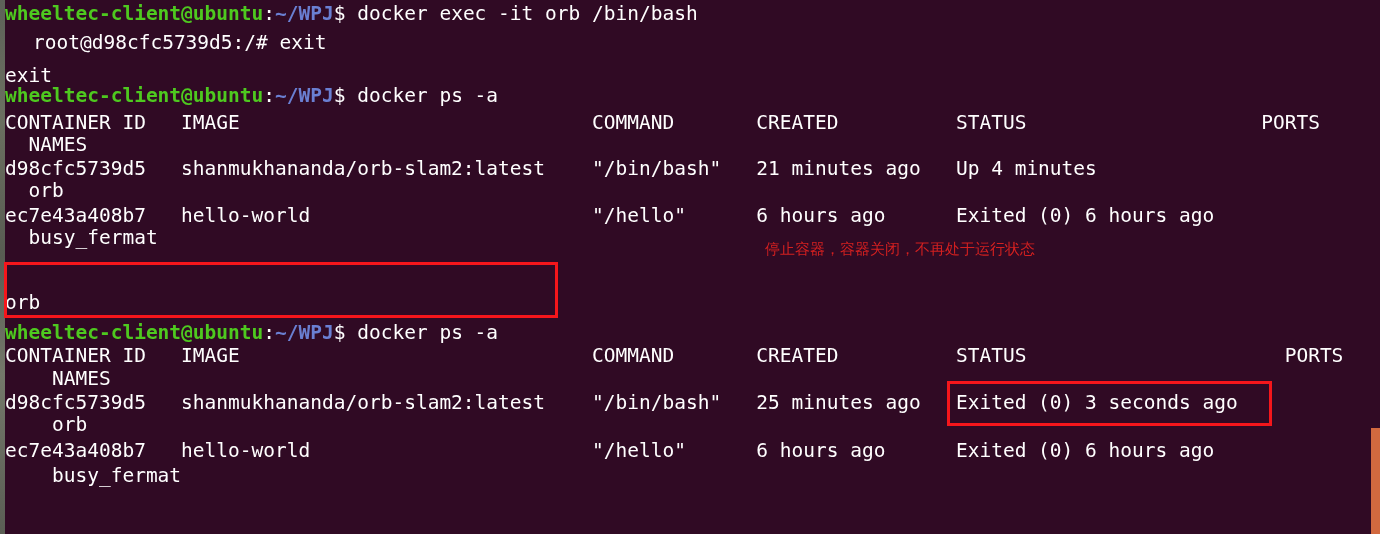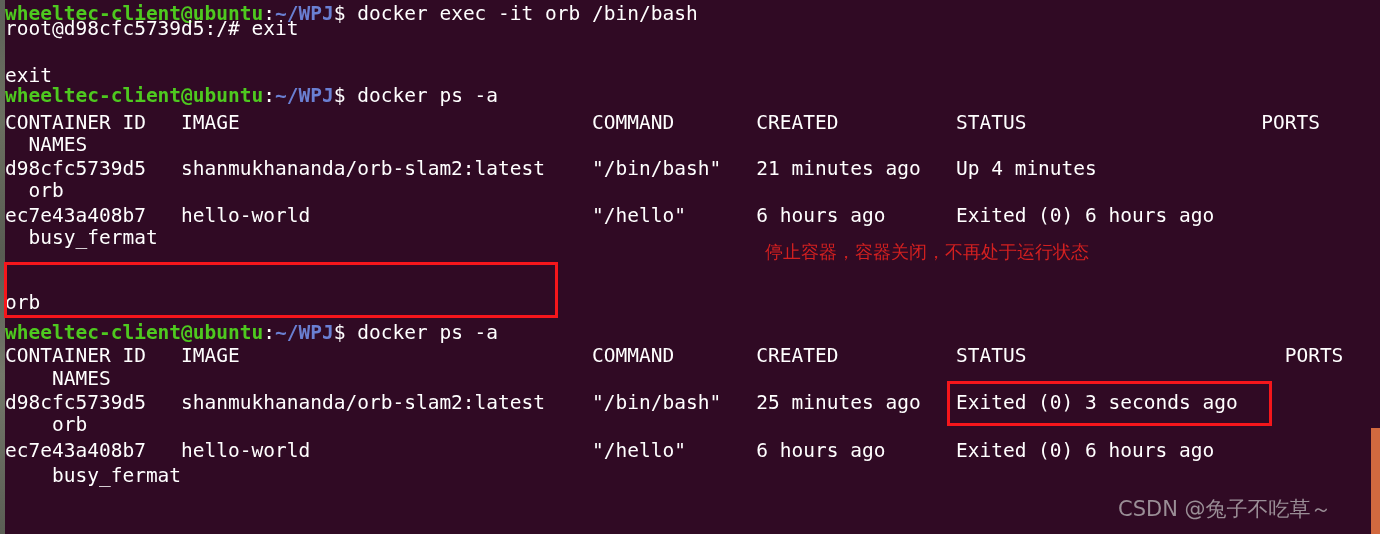--- a/index.html
+++ b/index.html
@@ -54,21 +54,21 @@
     position: absolute;
     border: 3px solid #f5161b;
     box-sizing: border-box;
     z-index: 8;
     pointer-events: none;
   }
   .zh-note {
     position: absolute;
     color: #d32020;
     font-family: "DejaVu Sans", sans-serif;
-    font-size: 18px;
+    font-size: 15px;
     white-space: pre;
     z-index: 7;
   }
   .watermark {
     position: absolute;
     color: #9a8e96;
     font-family: "DejaVu Sans", sans-serif;
     font-size: 21px;
     white-space: pre;
     z-index: 7;
@@ -85,21 +85,21 @@
 <body>
 
 <div id="screen">
 
   <div class="desktop-strip"></div>
 
   <div class="term">
 
     <div class="line" style="top:3px;"><span class="ch-green">wheeltec-client@ubuntu</span><span class="ch-white">:</span><span class="ch-blue">~/WPJ</span><span class="ch-white">$ </span><span class="ch-white">docker exec -it orb /bin/bash</span></div>
 
-    <div class="line" style="top:18px;"><span class="ch-white">root@d98cfc5739d5:/# </span><span class="ch-white">exit</span></div>
+    <div class="line" style="top:32px;padding-left:28px;"><span class="ch-white">root@d98cfc5739d5:/# </span><span class="ch-white">exit</span></div>
 
     <div class="line" style="top:65px;">exit</div>
 
     <div class="line" style="top:85px;"><span class="ch-green">wheeltec-client@ubuntu</span><span class="ch-white">:</span><span class="ch-blue">~/WPJ</span><span class="ch-white">$ </span><span class="ch-white">docker ps -a</span></div>
 
     <div class="line" style="top:112px;">CONTAINER ID   IMAGE                              COMMAND       CREATED          STATUS                    PORTS</div>
     <div class="line" style="top:134px;">  NAMES</div>
     <div class="line" style="top:158px;">d98cfc5739d5   shanmukhananda/orb-slam2:latest    "/bin/bash"   21 minutes ago   Up 4 minutes</div>
     <div class="line" style="top:180px;">  orb</div>
     <div class="line" style="top:205px;">ec7e43a408b7   hello-world                        "/hello"      6 hours ago      Exited (0) 6 hours ago</div>
@@ -118,17 +118,16 @@
 
 
   </div>
 
   <div class="zh-note" style="left:765px; top:240px;">停止容器，容器关闭，不再处于运行状态</div>
 
   <div class="redbox" style="left:4px; top:262px; width:554px; height:56px;"></div>
 
   <div class="redbox" style="left:947px; top:381px; width:325px; height:45px;"></div>
 
-  <div class="watermark" style="left:1118px; top:495px;">CSDN @兔子不吃草～</div>
 
   <div class="scrollbar-right" style="top:428px; height:106px;"></div>
 
 </div>
 
 </body></html>

